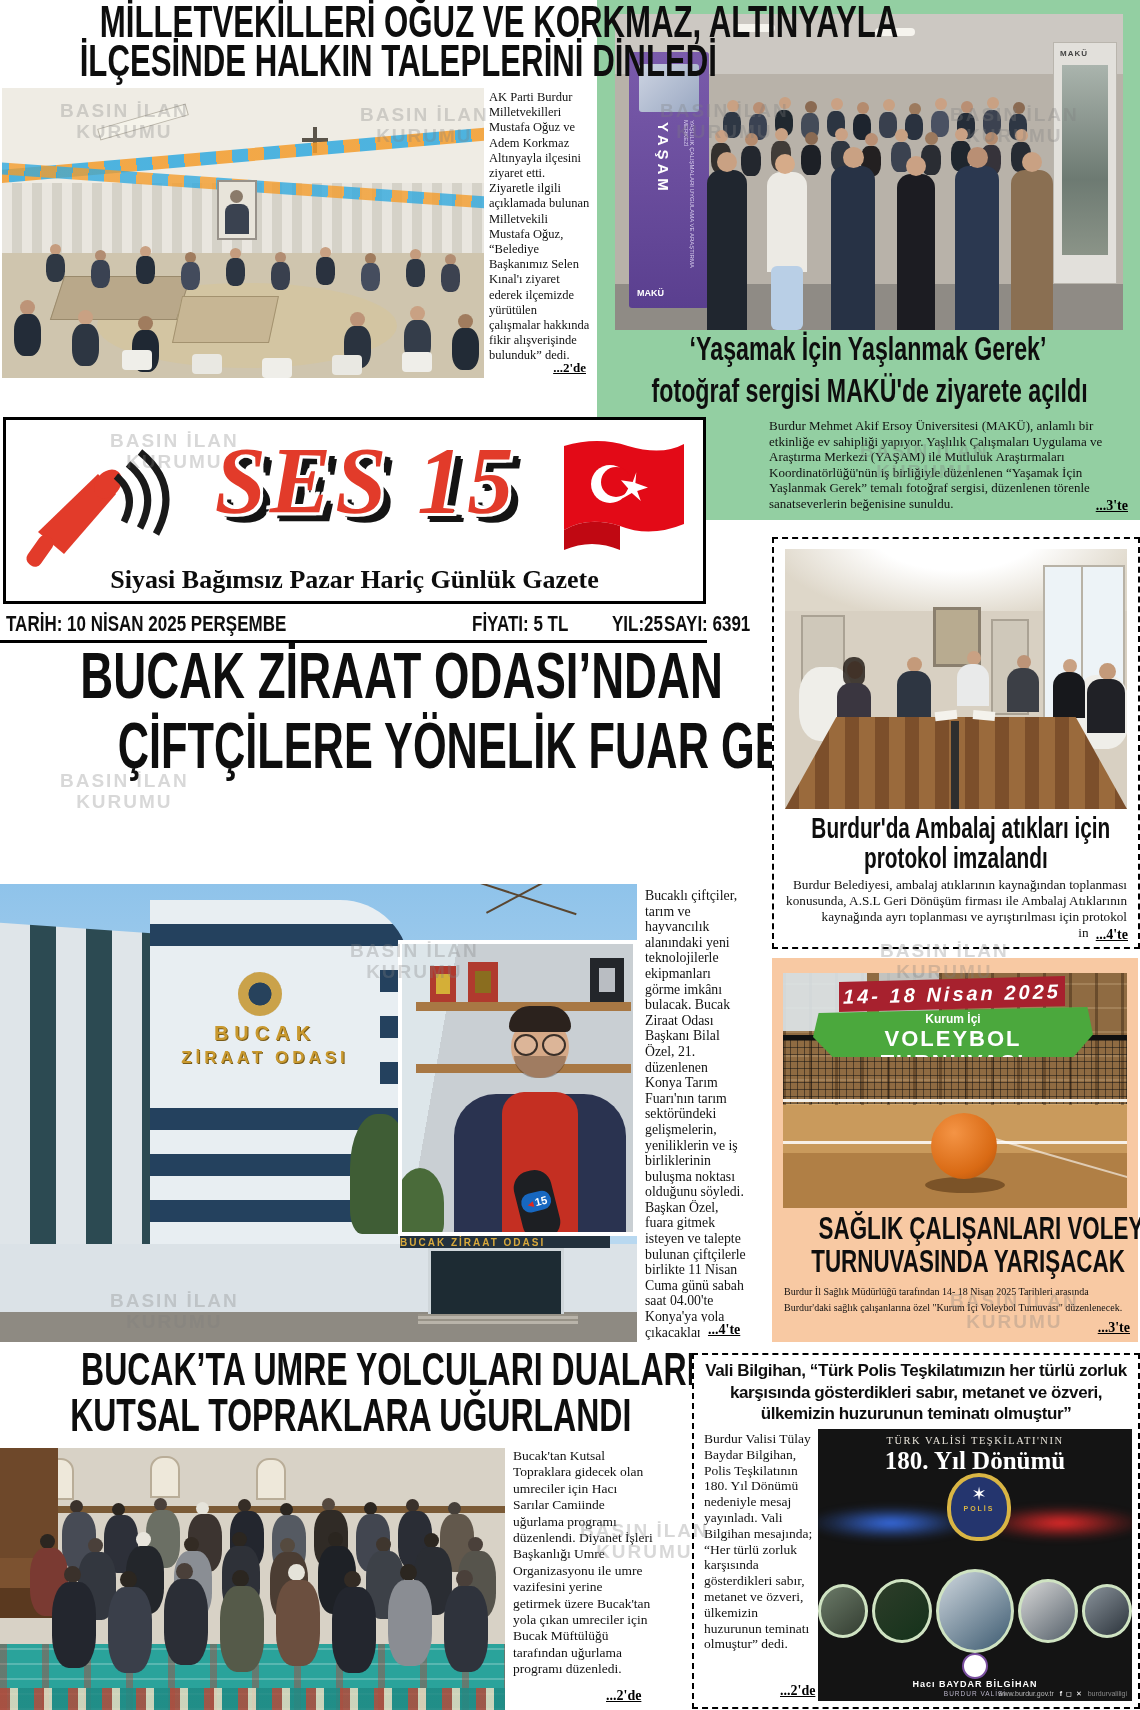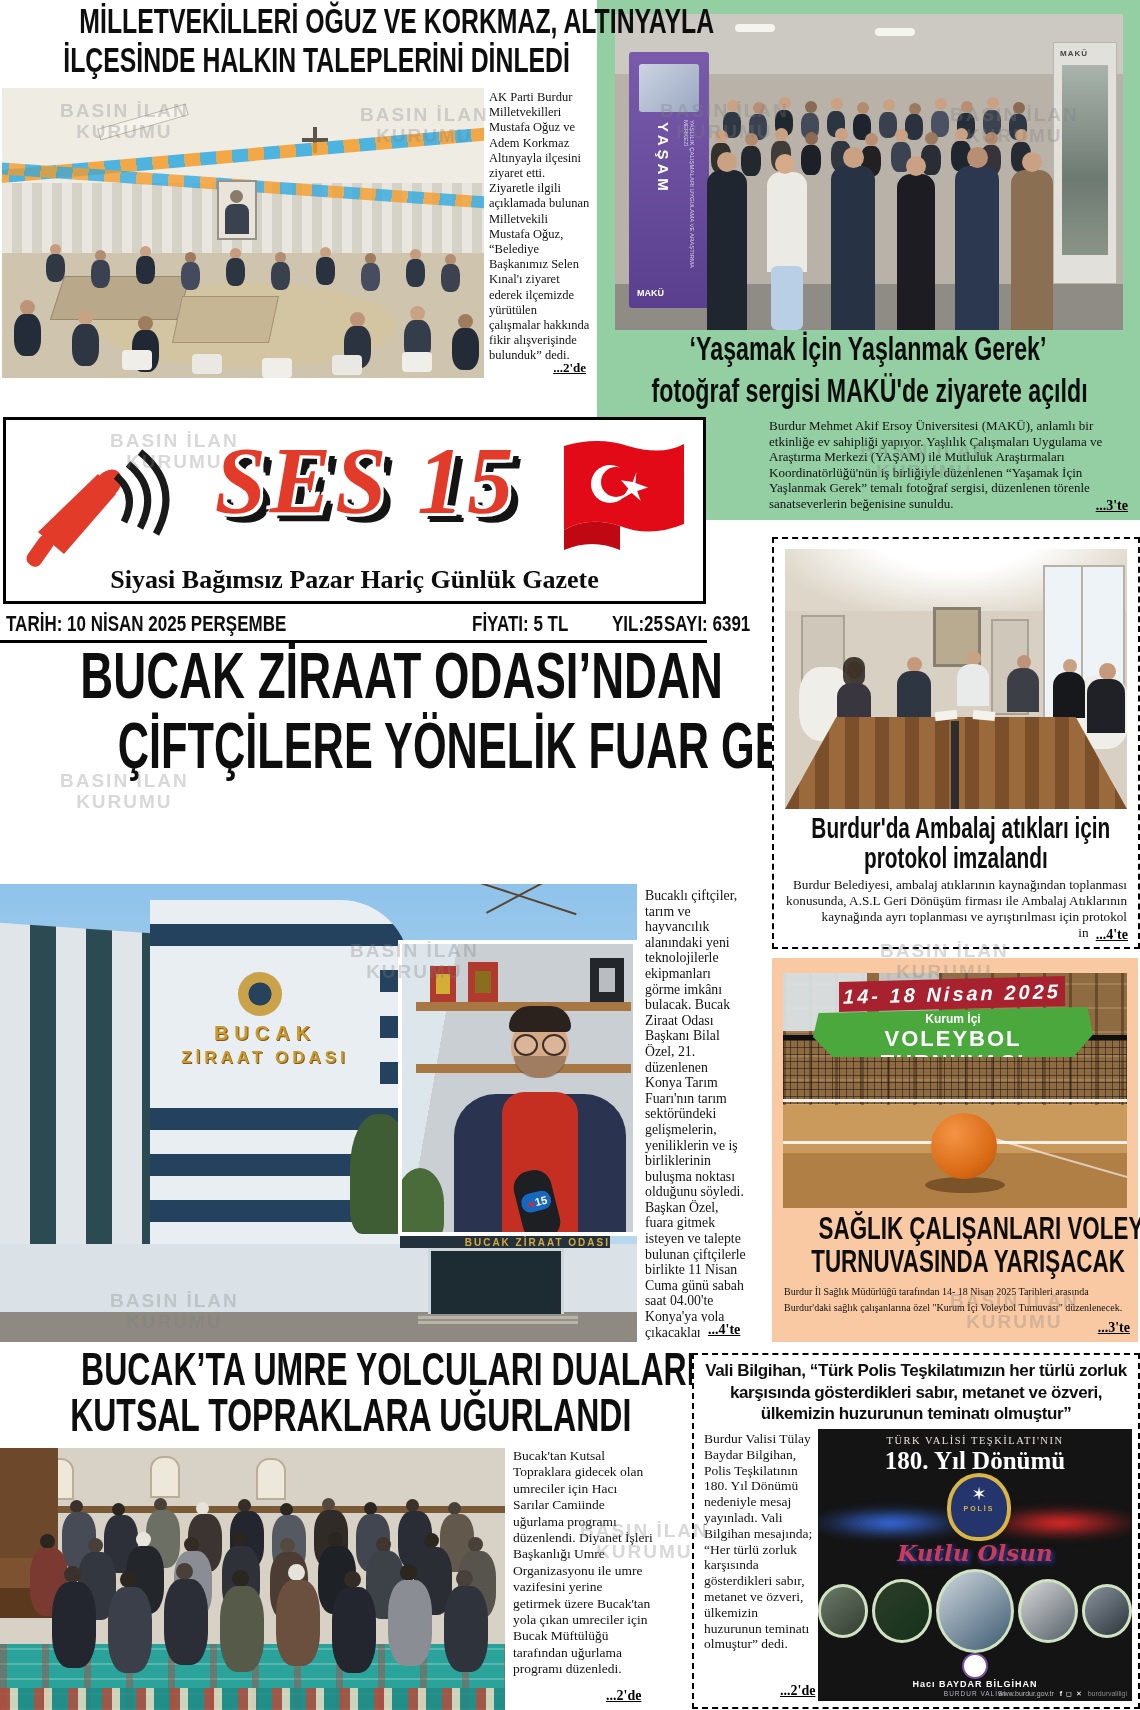--- a/index.html
+++ b/index.html
@@ -70,21 +70,21 @@
     <div class="hl" style="left:0;top:328px;width:543px;position:absolute;font-size:29px;line-height:42px;">
       <span class="cx">‘Yaşamak İçin Yaşlanmak Gerek’</span><br>
       <span class="cx">fotoğraf sergisi MAKÜ'de ziyarete açıldı</span>
     </div>
     <div class="col" style="left:172px;top:418px;width:360px;height:96px;font-size:13px;line-height:15.5px;">
       <span>Burdur Mehmet Akif Ersoy Üniversitesi (MAKÜ), anlamlı bir etkinliğe ev sahipliği yapıyor. Yaşlılık Çalışmaları Uygulama ve Araştırma Merkezi (YAŞAM) ile Mutluluk Araştırmaları Koordinatörlüğü'nün iş birliğiyle düzenlenen “Yaşamak İçin Yaşlanmak Gerek” temalı fotoğraf sergisi, düzenlenen törenle sanatseverlerin beğenisine sunuldu.</span>
     </div>
     <span class="more morebr" style="right:10px;bottom:6px;background:#93cfa2;font-size:14px;">...3'te</span>
   </div>
 
-  <div class="hl" style="position:absolute;left:0;top:2px;width:584px;font-size:31px;line-height:39px;z-index:2;">
+  <div class="hl" style="position:absolute;left:0;top:2px;width:584px;font-size:39px;line-height:39px;z-index:2;">
     <span class="cx">MİLLETVEKİLLERİ OĞUZ VE KORKMAZ, ALTINYAYLA</span><br>
     <span class="cx">İLÇESİNDE HALKIN TALEPLERİNİ DİNLEDİ</span>
   </div>
 
   <div class="ph" style="left:2px;top:88px;width:482px;height:290px;background:linear-gradient(#efece4 0 95px,#dcd8cf 95px 160px,#cfc5ae 160px);z-index:2;">
     <div class="abs" style="left:0;top:95px;width:482px;height:70px;background:repeating-linear-gradient(90deg,#e9e6df 0 10px,#d5d2c8 10px 20px);"></div>
     <div class="abs" style="left:95px;top:28px;width:90px;height:10px;background:#f5f3ea;border:1px solid #b9b4a8;transform:rotate(-16deg);"></div>
     <div class="abs" style="left:300px;top:50px;width:26px;height:4px;background:#5a544a;"></div>
     <div class="abs" style="left:311px;top:39px;width:4px;height:26px;background:#5a544a;"></div>
     <div class="abs" style="left:-10px;top:60px;width:520px;height:13px;background:repeating-linear-gradient(90deg,#f39c2c 0 16px,#31a9de 16px 32px);opacity:.85;transform:rotate(-5deg);"></div>
@@ -151,21 +151,21 @@
     <div class="abs" style="left:480px;top:2px;width:110px;height:2px;background:#5a4630;transform:rotate(-28deg);"></div>
     <div class="abs" style="left:0;top:48px;width:268px;height:330px;background:repeating-linear-gradient(90deg,#dfe5e9 0 30px,#2c4a52 30px 56px);transform:skewY(4deg);"></div>
     <div class="abs" style="left:150px;top:16px;width:260px;height:350px;border-radius:0 70px 0 0;background:repeating-linear-gradient(180deg,#e8eef2 0 24px,#24415e 24px 46px);"></div>
     <div class="abs" style="left:150px;top:80px;width:230px;height:120px;background:#e8eef2;"></div>
     <div class="dot" style="left:238px;top:88px;width:44px;height:44px;background:radial-gradient(circle,#27425c 0 36%,#caa24a 38% 70%,#8a6c2a 72%);"></div>
     <div class="abs hl" style="left:150px;top:138px;width:230px;font-size:20px;color:#c9992f;letter-spacing:6px;text-shadow:1px 1px 0 #7a5c18;">BUCAK</div>
     <div class="abs hl" style="left:150px;top:164px;width:230px;font-size:17px;color:#c9992f;letter-spacing:4px;text-shadow:1px 1px 0 #7a5c18;">ZİRAAT ODASI</div>
     <div class="abs" style="left:0;top:360px;width:637px;height:70px;background:#dbe2e7;"></div>
     <div class="abs" style="left:350px;top:230px;width:60px;height:120px;background:#3f5d35;border-radius:45% 45% 20% 20%;"></div>
     <div class="abs" style="left:0;top:428px;width:637px;height:30px;background:#8e8a82;"></div>
-    <div class="abs" style="left:400px;top:348px;width:210px;height:16px;background:#23313d;text-align:right;">
+    <div class="abs" style="left:400px;top:348px;width:210px;height:16px;background:#23313d;text-align:left;">
       <span style="color:#d8a93c;font:bold 10px/16px 'Liberation Sans',sans-serif;letter-spacing:2px;">BUCAK ZİRAAT ODASI</span>
     </div>
     <div class="abs" style="left:428px;top:364px;width:130px;height:66px;background:#1d2b33;border:3px solid #cfd6da;"></div>
     <div class="abs" style="left:418px;top:430px;width:160px;height:10px;background:repeating-linear-gradient(0deg,#b9b4aa 0 3px,#979287 3px 5px);"></div>
 
     <div class="ph" style="left:398px;top:56px;width:231px;height:288px;border:4px solid #fff;background:linear-gradient(100deg,#dde6ea 0 55px,#c9cfd3 55px);">
       <div class="abs" style="left:14px;top:58px;width:215px;height:9px;background:#a87844;"></div>
       <div class="abs" style="left:14px;top:120px;width:215px;height:9px;background:#a87844;"></div>
       <div class="abs" style="left:28px;top:22px;width:26px;height:36px;background:#b03a2e;">
           <div class="abs" style="left:6px;top:8px;width:14px;height:20px;background:#d4af37;"></div>
@@ -306,21 +306,20 @@
 
     <div class="ph" style="left:124px;top:74px;width:314px;height:272px;background:#141414;">
       <div class="abs" style="left:0;top:6px;width:100%;text-align:center;color:#e8e4da;font:10.5px 'Liberation Serif',serif;letter-spacing:1.5px;">TÜRK VALİSİ TEŞKİLATI'NIN</div>
       <div class="abs" style="left:0;top:18px;width:100%;text-align:center;color:#fff;font:bold 25px 'Liberation Serif',serif;">180. Yıl Dönümü</div>
       <div class="abs" style="left:-12px;top:76px;width:170px;height:36px;background:radial-gradient(ellipse closest-side,rgba(60,120,255,.9),rgba(60,120,255,.2) 70%,transparent);filter:blur(3px);"></div>
       <div class="abs" style="left:158px;top:76px;width:170px;height:36px;background:radial-gradient(ellipse closest-side,rgba(255,45,45,.9),rgba(255,45,45,.2) 70%,transparent);filter:blur(3px);"></div>
       <div class="dot" style="left:129px;top:44px;width:56px;height:60px;background:#24356e;border:4px solid #d9b544;border-radius:50% 50% 46% 46%;text-align:center;">
         <div style="color:#fff;font-size:18px;line-height:34px;">✶</div>
         <div style="color:#d9b544;font:bold 7px 'Liberation Sans',sans-serif;margin-top:-6px;letter-spacing:2px;">POLİS</div>
       </div>
-      <div class="abs" style="left:0;top:110px;width:100%;text-align:center;color:#cc3b55;font:bold italic 23px 'DejaVu Serif',serif;text-shadow:2px 2px 5px #2a3fb0;">Kutlu Olsun</div>
       <div class="abs" style="left:0;top:140px;width:100%;height:84px;display:flex;justify-content:center;align-items:center;gap:4px;">
         <div class="dot" style="position:static;width:48px;height:48px;border:3px solid #cfe3c2;background:linear-gradient(140deg,#6b7a68,#333d31);"></div>
         <div class="dot" style="position:static;width:58px;height:58px;border:3px solid #cfe3c2;background:linear-gradient(140deg,#2e3d2a,#14321a);"></div>
         <div class="dot" style="position:static;width:78px;height:78px;border:3px solid #cfe3c2;background:linear-gradient(140deg,#cfd7de,#3c5a70);"></div>
         <div class="dot" style="position:static;width:58px;height:58px;border:3px solid #cfe3c2;background:linear-gradient(140deg,#d8d8d8,#55606a);"></div>
         <div class="dot" style="position:static;width:48px;height:48px;border:3px solid #cfe3c2;background:linear-gradient(140deg,#8a939b,#2b333b);"></div>
       </div>
       <div class="dot" style="left:144px;top:224px;width:22px;height:22px;background:#fff;border:2px solid #7a4fa0;"></div>
       <div class="abs" style="left:0;top:250px;width:100%;text-align:center;color:#fff;font:bold 9px 'Liberation Sans',sans-serif;letter-spacing:1px;">Hacı BAYDAR BİLGİHAN</div>
       <div class="abs" style="left:0;top:261px;width:100%;text-align:center;color:#b9b4c9;font:6.5px 'Liberation Sans',sans-serif;letter-spacing:1px;">BURDUR VALİSİ</div>

